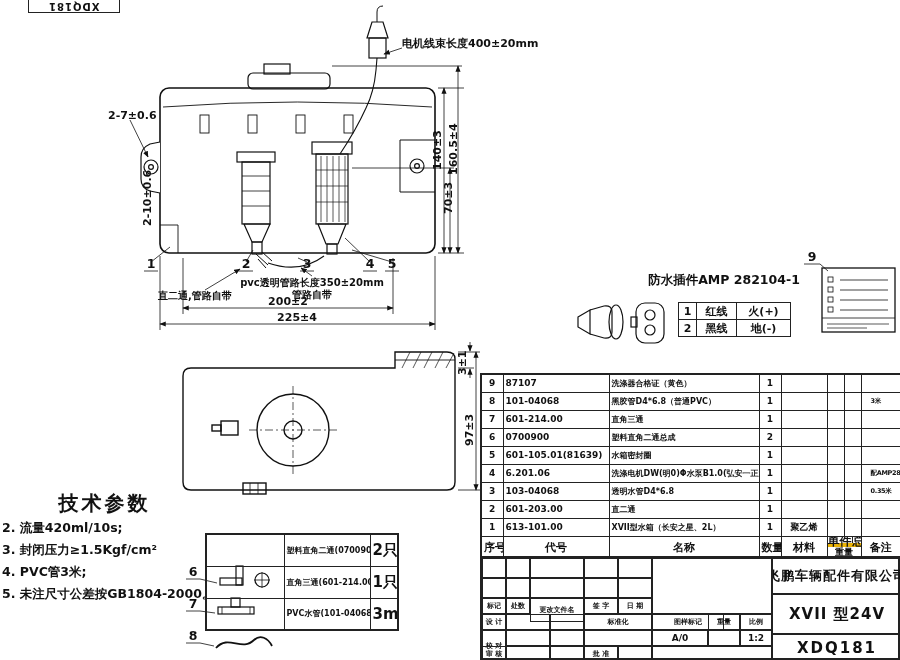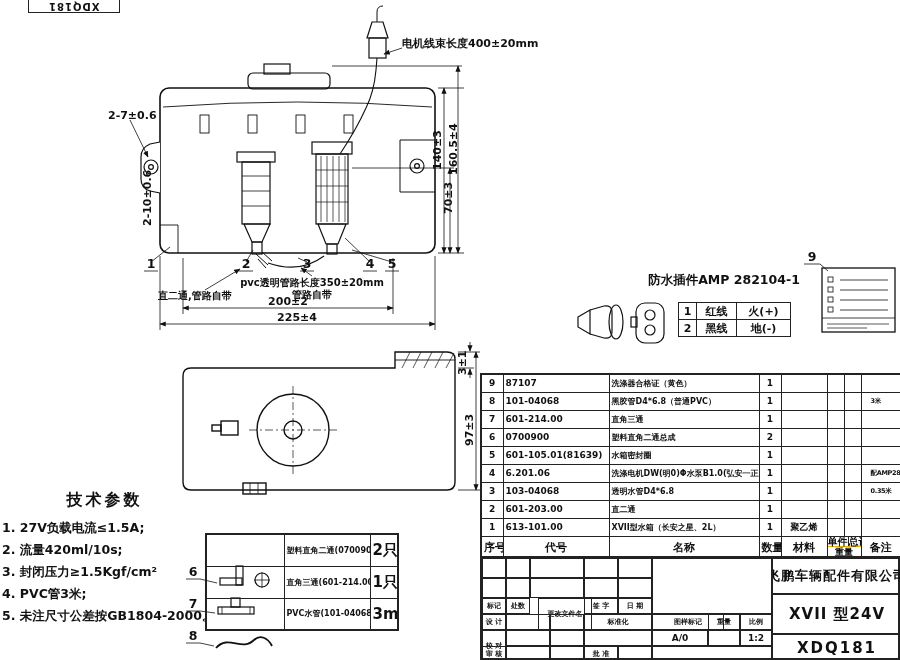--- a/index.html
+++ b/index.html
@@ -9,34 +9,34 @@
   .abs{position:absolute;left:0;top:0}
   svg text{font-family:"DejaVu Sans",sans-serif;fill:#111;font-weight:700}
   .t10{font-size:10px}.t11{font-size:11px}.t12{font-size:12.5px}.mid{text-anchor:middle}
 
   .corner{position:absolute;left:28px;top:0;width:92px;height:13px;border:1px solid #222;border-top:none;display:flex;align-items:center;justify-content:center}
   .corner-t{display:block;transform:rotate(180deg);font-size:10px;font-weight:700;letter-spacing:1px}
 
   .ctitle{position:absolute;left:636px;top:272px;width:176px;text-align:center;font-size:12.5px;font-weight:700;white-space:nowrap}
 
   .tech{position:absolute;left:2px;top:490px;width:205px}
-  .tech-title{text-align:center;font-size:16px;font-weight:700;letter-spacing:3px;margin-bottom:6px}
+  .tech-title{text-align:center;font-size:20px;font-weight:700;letter-spacing:3px;margin-bottom:0}
   .tech-item{font-size:12.5px;font-weight:700;line-height:22px;white-space:nowrap}
 
   table{border-collapse:collapse;table-layout:fixed;position:absolute}
   td{border:1px solid #222;overflow:hidden;white-space:nowrap;font-weight:700;padding:0 2px}
   .c{text-align:center}
 
   .bom{left:480px;top:373px;width:420px;border:2px solid #222}
   .bom td{height:18px;font-size:9px;line-height:17px}
   .bom td.name{font-size:8px}
   .bom td.rk{font-size:6.5px;letter-spacing:-0.3px;padding:0 9px}
   .bom tr.bh td{height:21px;font-size:11px;text-align:center}
   .bom td.wcell{padding:0}
-  .wtop{display:flex;border-bottom:1px solid #eab308;font-size:10px;line-height:9px;height:10px}
+  .wtop{display:flex;border-bottom:4px solid #eab308;font-size:12px;line-height:9px;height:10px}
   .wtop span{flex:1;text-align:center}
   .wtop span:first-child{border-right:1px solid #222}
   .wbot{font-size:9px;text-align:center;line-height:10px}
 
   .parts{left:205px;top:533px;width:192px;border:2px solid #222}
   .parts tr.ph td{height:30px;font-size:13px;text-align:center}
   .parts td{height:32px;font-size:8px;text-align:center}
   .parts td.q{font-size:15px}
 
   .pins{left:678px;top:302px;width:112px;border:1.5px solid #222}
@@ -212,21 +212,20 @@
       <tr>
         <td>2</td>
         <td>黑线</td>
         <td>地(-)</td>
       </tr>
     </tbody>
   </table>
 
   <div class="tech">
     <div class="tech-title">技术参数</div>
-    <div class="tech-item">1. 27V负载电流≤1.5A;</div>
     <div class="tech-item">2. 流量420ml/10s;</div>
     <div class="tech-item">3. 封闭压力≥1.5Kgf/cm²</div>
     <div class="tech-item">4. PVC管3米;</div>
     <div class="tech-item">5. 未注尺寸公差按GB1804-2000。</div>
   </div>
 
   <table class="parts">
     <colgroup>
         <col style="width:78px">
         <col style="width:86px">
@@ -377,21 +376,21 @@
     <div class="tc" style="left:48px;top:0;width:54px;height:20px"></div>
     <div class="tc" style="left:102px;top:0;width:34px;height:20px"></div>
     <div class="tc" style="left:136px;top:0;width:34px;height:20px"></div>
     <div class="tc" style="left:0;top:20px;width:24px;height:20px"></div>
     <div class="tc" style="left:24px;top:20px;width:24px;height:20px"></div>
     <div class="tc" style="left:48px;top:20px;width:54px;height:20px"></div>
     <div class="tc" style="left:102px;top:20px;width:34px;height:20px"></div>
     <div class="tc" style="left:136px;top:20px;width:34px;height:20px"></div>
     <div class="tc" style="left:0;top:40px;width:24px;height:16px">标记</div>
     <div class="tc" style="left:24px;top:40px;width:24px;height:16px">处数</div>
-    <div class="tc" style="left:56px;top:40px;width:54px;height:32px">更改文件名</div>
+    <div class="tc" style="left:48px;top:40px;width:54px;height:24px">更改文件名</div>
     <div class="tc" style="left:102px;top:40px;width:34px;height:16px">签 字</div>
     <div class="tc" style="left:136px;top:40px;width:34px;height:16px">日 期</div>
     <div class="tc" style="left:0;top:56px;width:24px;height:16px">设 计</div>
     <div class="tc" style="left:24px;top:56px;width:44px;height:16px"></div>
     <div class="tc" style="left:68px;top:56px;width:34px;height:16px"></div>
     <div class="tc" style="left:102px;top:56px;width:68px;height:16px">标准化</div>
     <div class="tc" style="left:0;top:72px;width:24px;height:32px">校 对</div>
     <div class="tc" style="left:24px;top:72px;width:44px;height:16px"></div>
     <div class="tc" style="left:68px;top:72px;width:34px;height:16px"></div>
     <div class="tc" style="left:102px;top:72px;width:68px;height:16px"></div>

